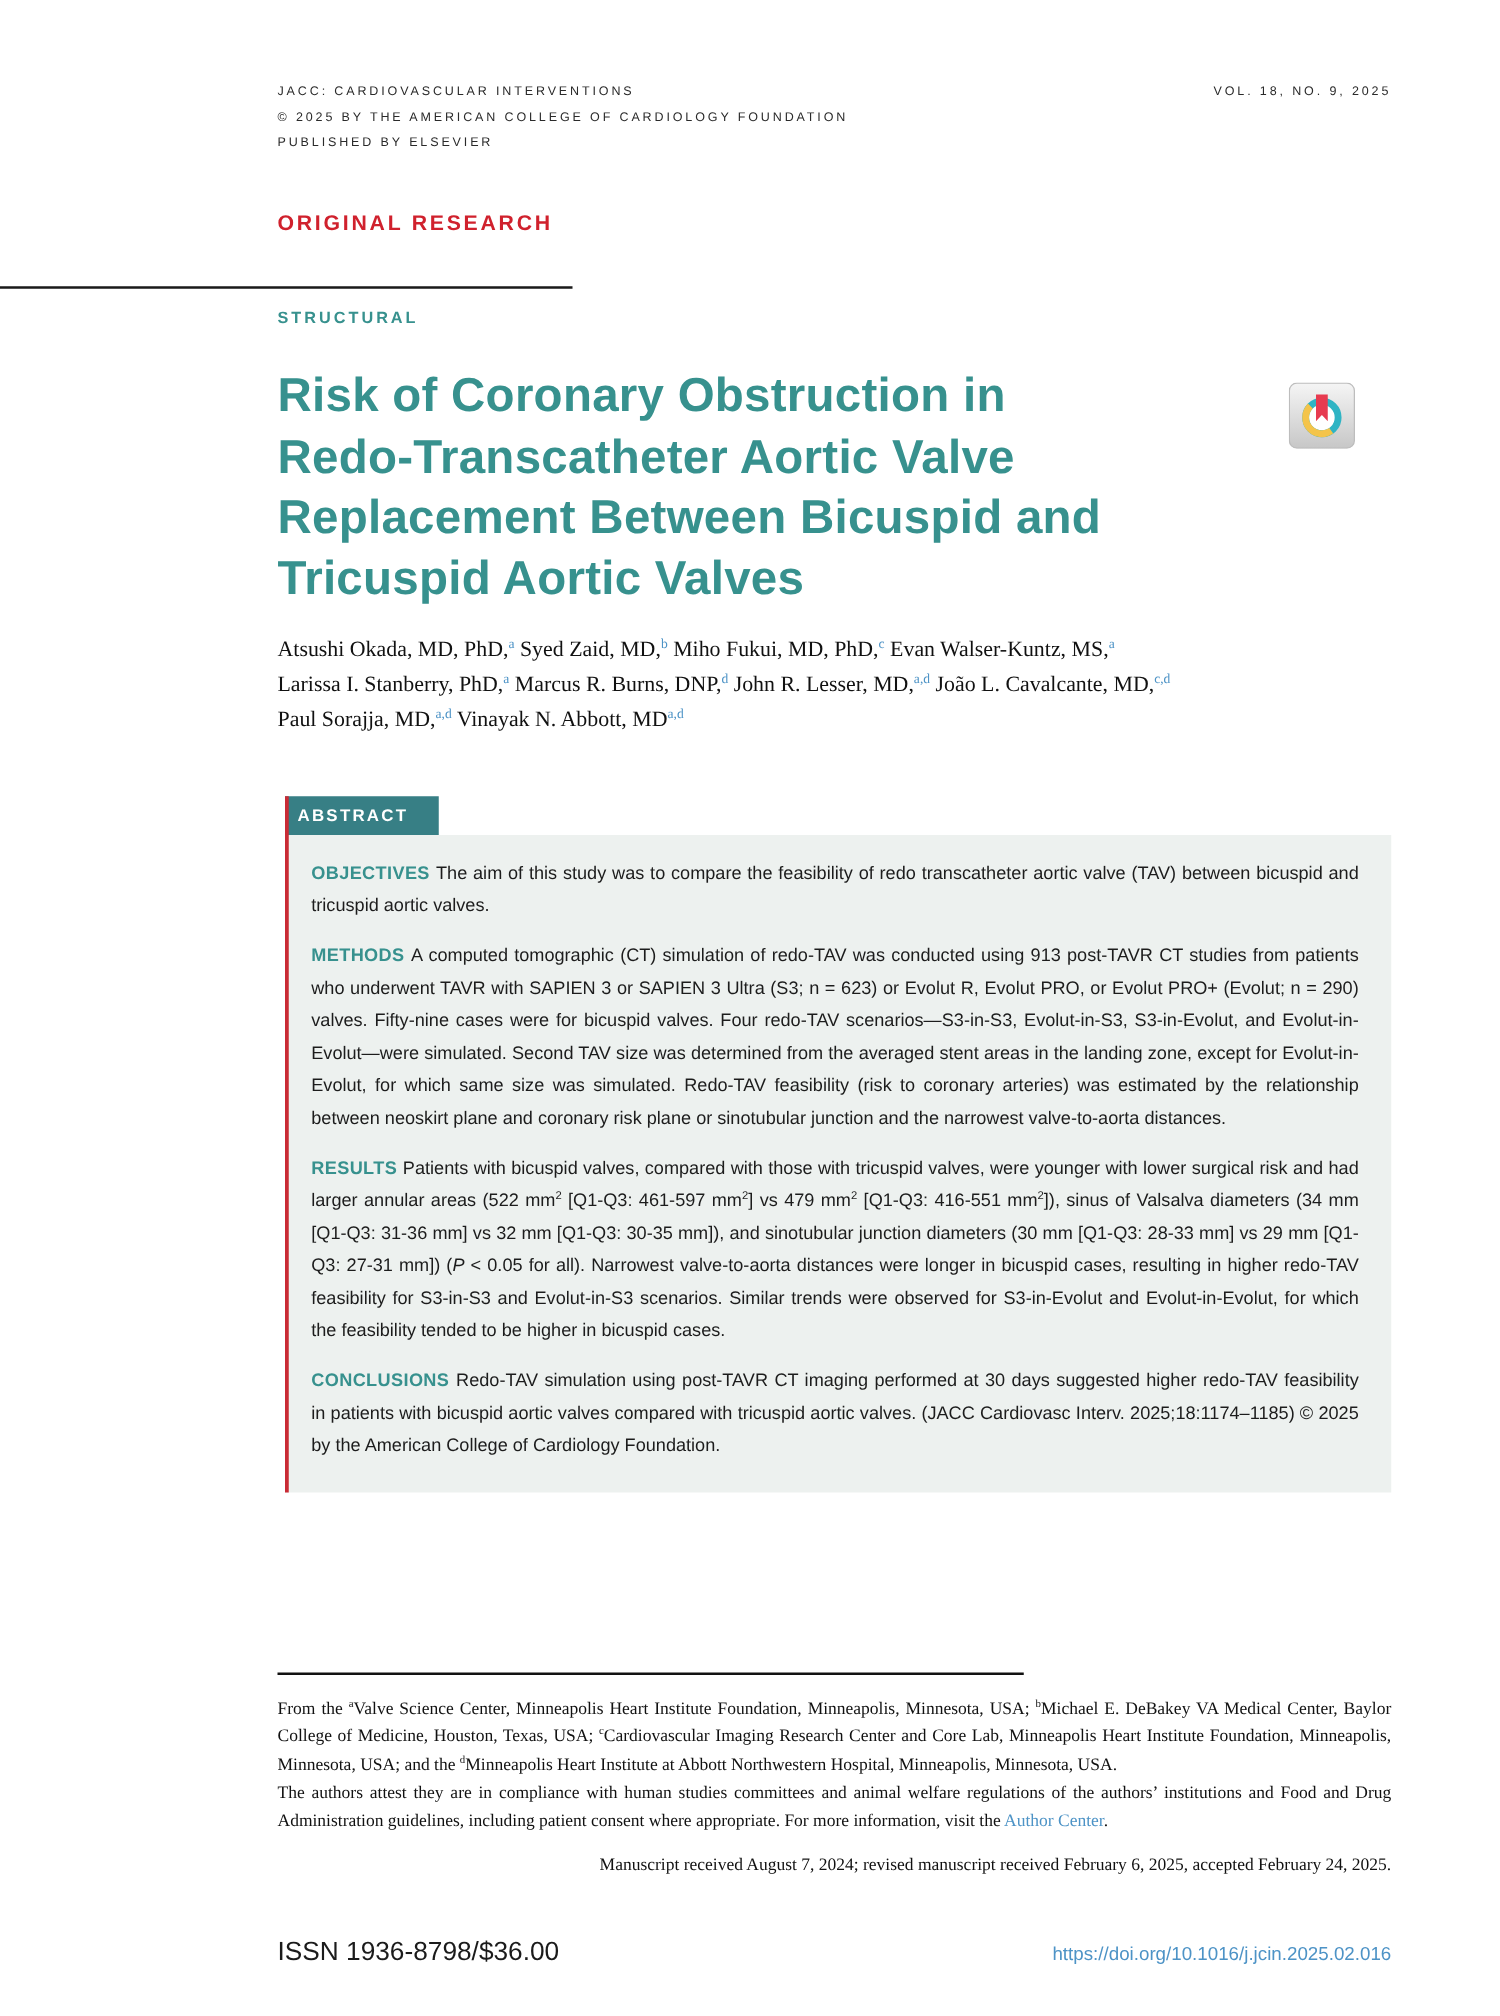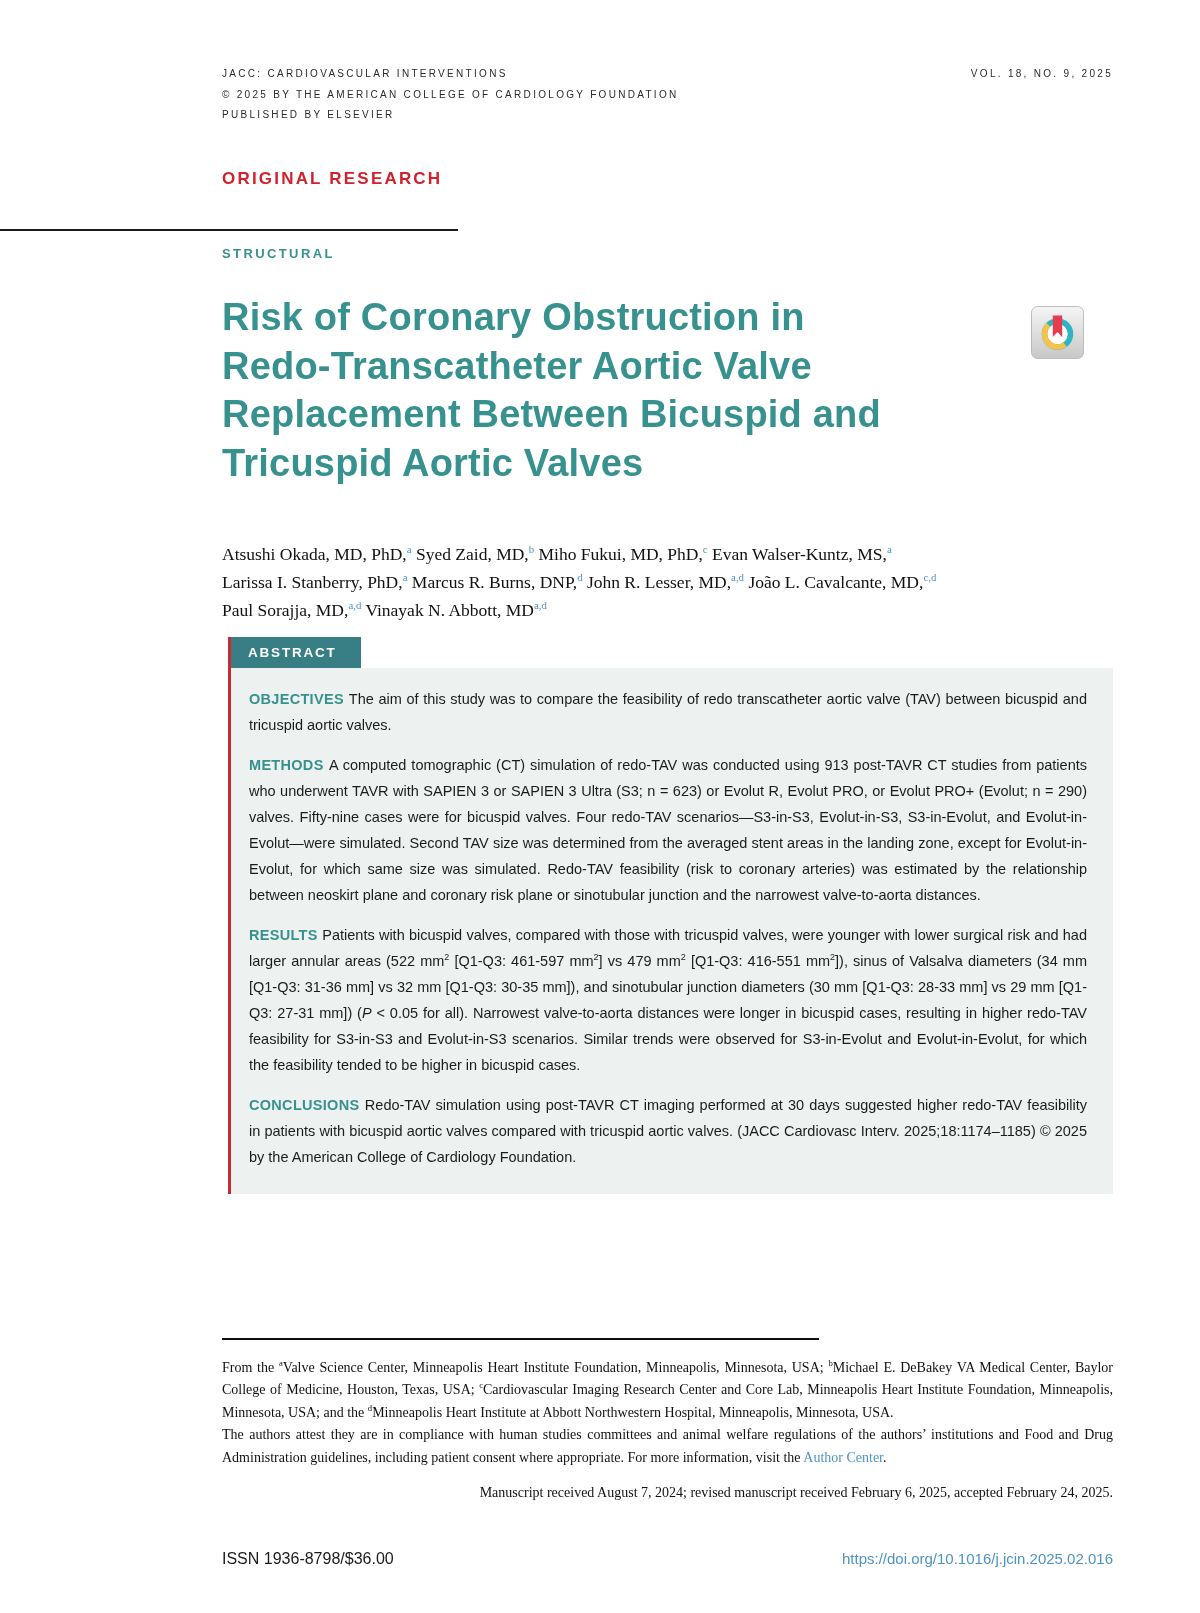--- a/index.html
+++ b/index.html
@@ -27,44 +27,44 @@
   .section-label{position:absolute;top:246px;left:222px;font-size:13px;font-weight:700;letter-spacing:2.4px;color:var(--teal);}
 
   
   .article-title{position:absolute;top:293px;left:222px;max-width:700px;font-size:38px;line-height:48.5px;font-weight:600;color:var(--teal);letter-spacing:0.2px;}
 
   
   .badge{position:absolute;top:306px;left:1031px;width:53px;height:53px;cursor:pointer;}
   .badge svg{display:block;width:100%;height:100%;}
 
   
-  .authors{position:absolute;top:505px;left:222px;width:891px;font-family:"Liberation Serif",serif;font-size:17.5px;line-height:28px;color:#111;margin-top:35px;}
+  .authors{position:absolute;top:505px;left:222px;width:891px;font-family:"Liberation Serif",serif;font-size:17.5px;line-height:28px;color:#111;}
   .authors sup{font-size:0.62em;line-height:0;color:var(--link-blue);}
 
   
   .abstract{position:absolute;top:637px;left:228px;width:885px;}
-  .abstract-label{display:inline-block;background:var(--teal-box);border-left:3px solid var(--red-line);color:#fff;font-size:13.5px;font-weight:700;letter-spacing:1.8px;padding:8px 24px 8px 17px;}
+  .abstract-label{display:inline-block;background:var(--teal-box);border-left:3px solid var(--red-line);color:#fff;font-size:13.5px;font-weight:700;letter-spacing:1.8px;padding:8px 24px 8px 7px;}
   .abstract-body{background:var(--abstract-bg);border-left:3px solid var(--red-line);padding:18px 26px 24px 18px;}
   .abstract-body p{font-size:14.5px;line-height:26px;text-align:justify;color:var(--ink);margin-bottom:14px;}
   .abstract-body p:last-child{margin-bottom:0;}
   .seg-label{color:var(--teal);font-weight:700;letter-spacing:0.3px;}
   .abstract-body sup{font-size:0.62em;line-height:0;}
   .seg-italic{font-style:italic;}
   a.seg-link{color:var(--link-blue);text-decoration:none;}
 
   
   .foot-rule{position:absolute;top:1338px;left:222px;width:597px;height:2px;background:#111;}
   .footnotes{position:absolute;top:1357px;left:222px;width:891px;font-family:"Liberation Serif",serif;font-size:14px;line-height:22.4px;color:#111;}
   .footnotes p{text-align:justify;}
   .footnotes sup{font-size:0.62em;line-height:0;}
   .footnotes .manuscript{margin-top:13px;text-align:right;margin-left:48px;}
 
   
   .footer-row{position:absolute;top:1550px;left:222px;width:891px;display:flex;justify-content:space-between;align-items:baseline;}
-  .footer-row .issn{font-size:16px;color:#1b1b1b;}
+  .footer-row .issn{font-size:21px;color:#1b1b1b;}
   .footer-row a.doi{font-size:15px;color:var(--link-blue);text-decoration:none;}
 </style>
 </head>
 <body>
 
 <div class="page">
 
   <div class="header-meta">
     <div>
       <div class="meta-line">JACC: CARDIOVASCULAR INTERVENTIONS</div>

